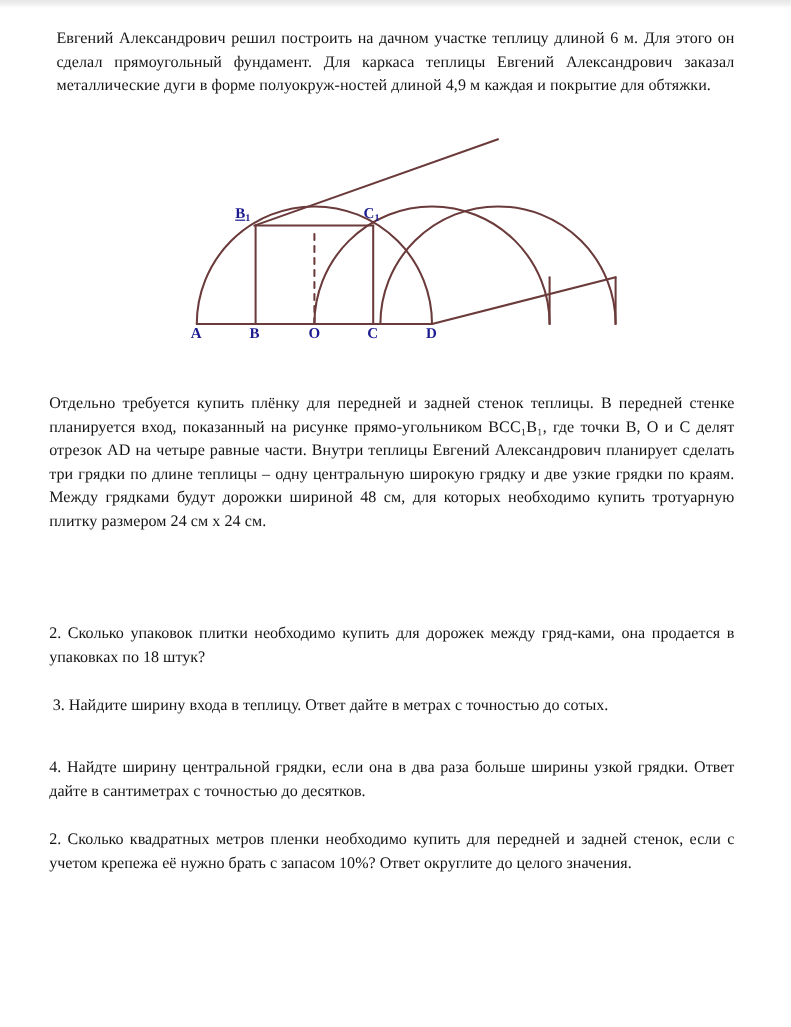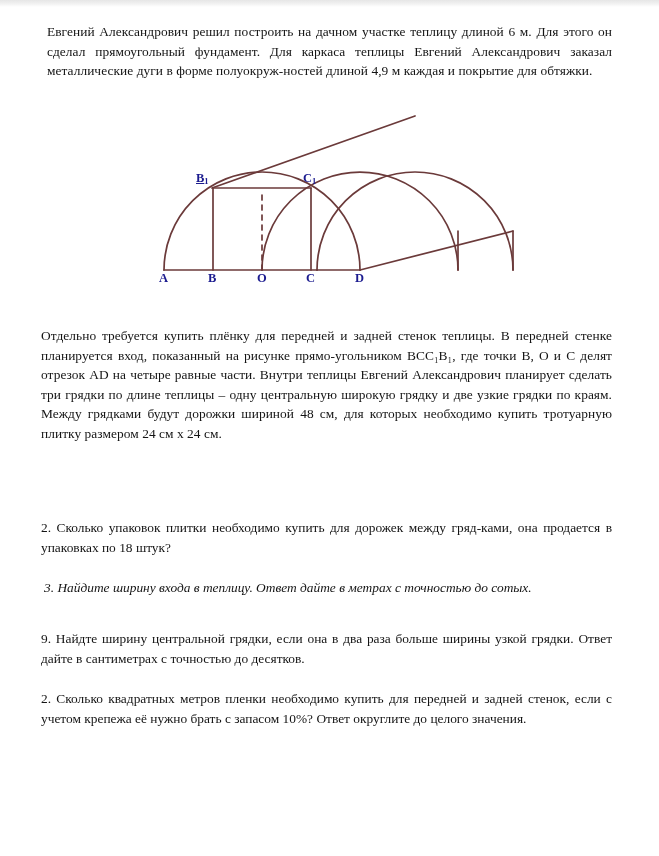--- a/index.html
+++ b/index.html
@@ -53,21 +53,21 @@
     text-justify: inter-word;
     font-size: 13.4px;
     line-height: 19.8px;
     color: #141414;
   }
   .q1 { left: 41px; top: 466px; width: 571px; }
   .q2 { left: 41px; top: 518px; width: 571px; }
   .q3 { left: 44px; top: 578px; width: 568px; }
   .q4 { left: 41px; top: 629px; width: 571px; }
   .q5 { left: 41px; top: 689px; width: 571px; }
-  .q.nojust { text-align: justify; font-style: italic; }
+  .q.nojust { text-align: justify; }
 
   .figure {
     position: absolute;
     left: 0px;
     top: 100px;
     width: 659px;
     height: 200px;
   }
   .figure svg { display: block; }
   .lbl {
@@ -138,16 +138,16 @@
     </span>
     <span class="lbl" style="left:303px; top:72px;">
       <span>C</span><sub>1</sub>
     </span>
   </div>
 
   <div class="para second">Отдельно требуется купить плёнку для передней и задней стенок теплицы. В передней стенке планируется вход, показанный на рисунке прямо-угольником BCC₁B₁, где точки B, O и C делят отрезок AD на четыре равные части. Внутри теплицы Евгений Александрович планирует сделать три грядки по длине теплицы – одну центральную широкую грядку и две узкие грядки по краям. Между грядками будут дорожки шириной 48 см, для которых необходимо купить тротуарную плитку размером 24 см x 24 см.</div>
 
   <div class="q q2">2. Сколько упаковок плитки необходимо купить для дорожек между гряд-ками, она продается в упаковках по 18 штук?</div>
   <div class="q q3 nojust">3. Найдите ширину входа в теплицу. Ответ дайте в метрах с точностью до сотых.</div>
-  <div class="q q4">9. Найдте ширину центральной грядки, если она в два раза больше ширины узкой грядки. Ответ дайте в сантиметрах с точностью до десятков.</div>
+  <div class="q q4">4. Найдте ширину центральной грядки, если она в два раза больше ширины узкой грядки. Ответ дайте в сантиметрах с точностью до десятков.</div>
   <div class="q q5">2. Сколько квадратных метров пленки необходимо купить для передней и задней стенок, если с учетом крепежа её нужно брать с запасом 10%? Ответ округлите до целого значения.</div>
 
 </div>
 
 </body></html>

